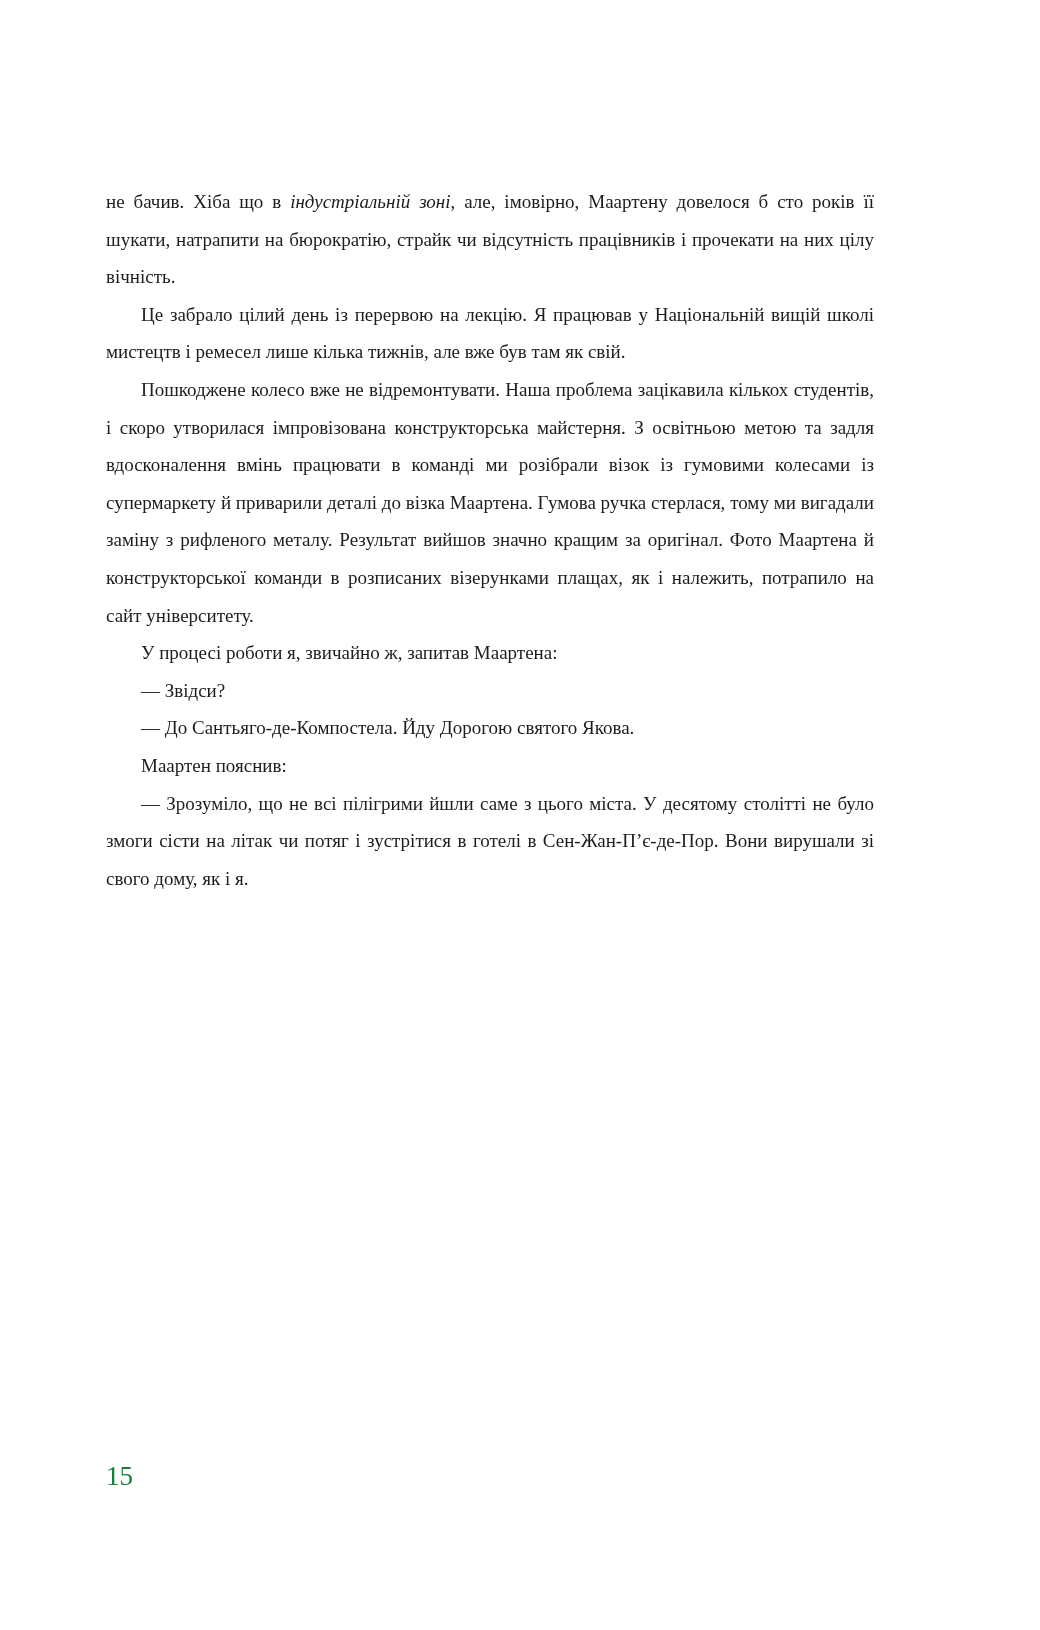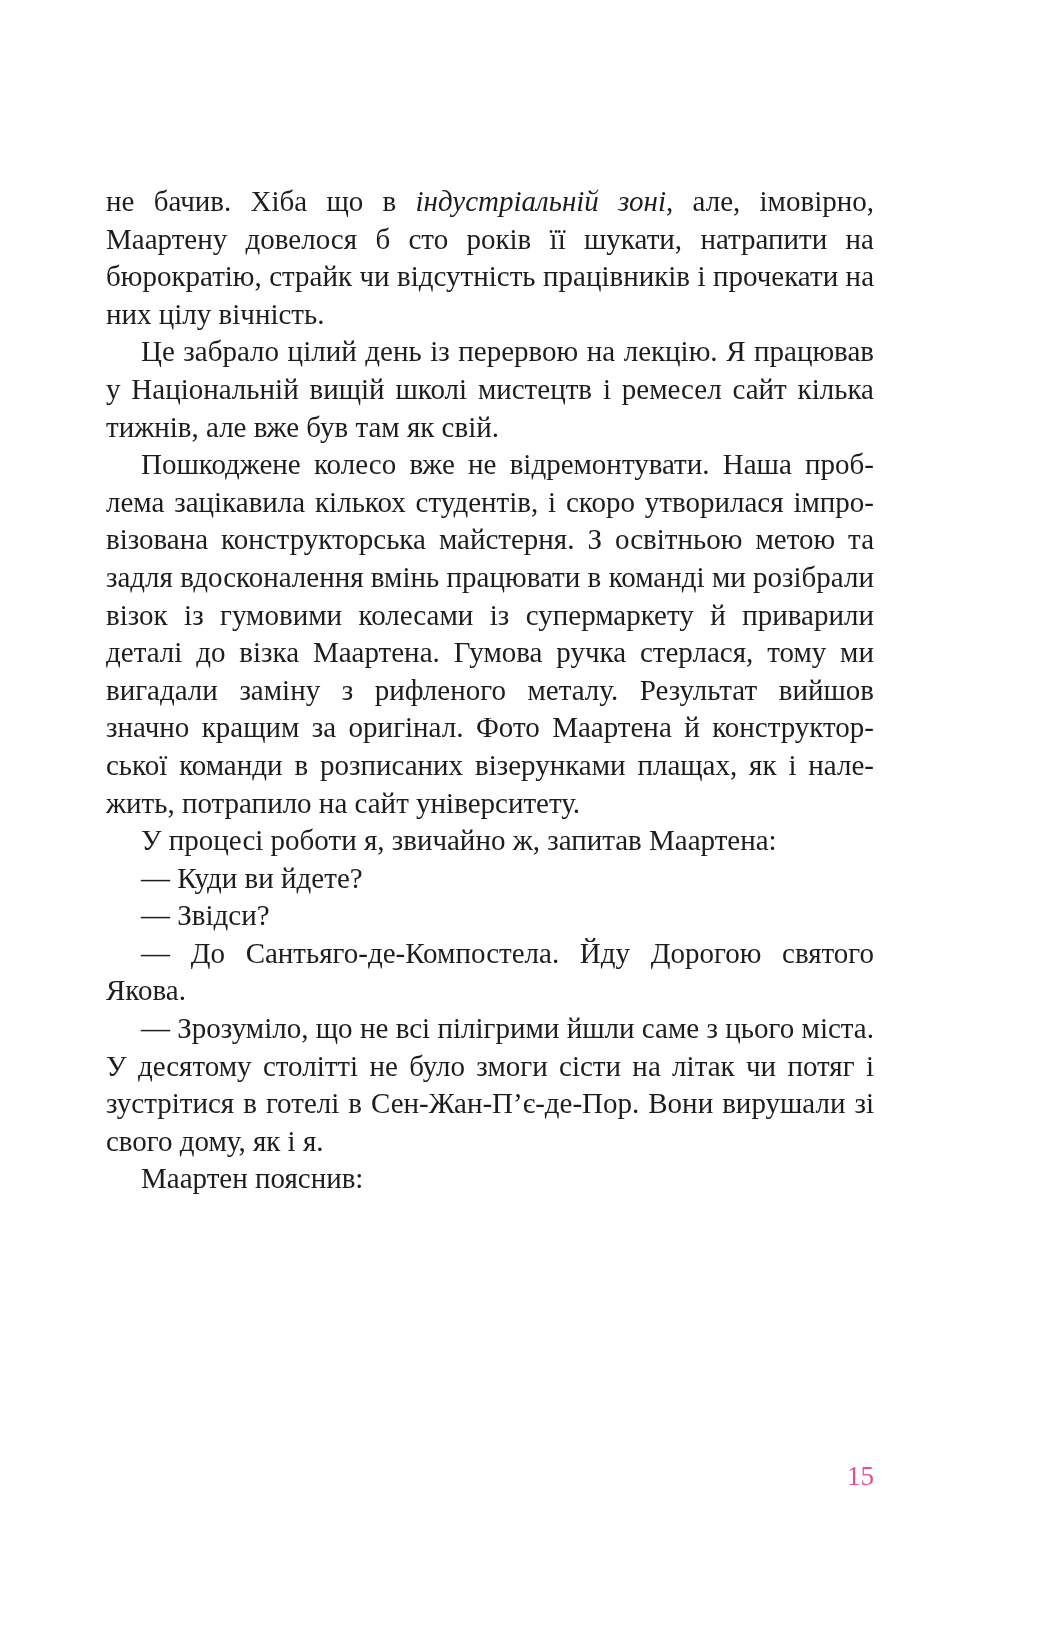--- a/index.html
+++ b/index.html
@@ -17,21 +17,21 @@
       position: absolute;
       inset: 0;
       background: #ffffff;
     }
     .text-block {
       position: absolute;
       left: 106px;
       top: 183px;
       width: 768px;
       color: #1d1d1b;
-      font-size: 29px;
+      font-size: 19px;
       line-height: 37.6px;
       text-align: justify;
       text-justify: inter-word;
     }
     .text-block p {
       margin: 0;
       padding: 0;
       text-indent: 35px;
       hyphens: manual;
       -webkit-hyphens: manual;
@@ -40,51 +40,50 @@
       text-indent: 0;
     }
     .text-block em {
       font-style: italic;
     }
     .page-number {
       position: absolute;
       top: 1460px;
       left: 106px;
       width: 768px;
-      text-align: right;
-      color: #ec4899;
+      text-align: left;
+      color: #15803d;
       font-size: 27px;
       line-height: 32px;
     }
   </style>
 </head>
 <body>
 
 <div class="page">
 
   <div class="text-block">
 
     <p class="no-indent"><span>не бачив. Хіба що в </span><em>індустріальній зоні</em><span>, але, імовірно, Маартену довелося б сто років її шукати, натрапити на бюрократію, страйк чи відсутність працівників і прочекати на них цілу вічність.</span></p>
 
 
-    <p>Це забрало цілий день із перервою на лекцію. Я працю­вав у Національній вищій школі мистецтв і ремесел сайт кілька тижнів, але вже був там як свій.</p>
+    <p>Це забрало цілий день із перервою на лекцію. Я працю­вав у Національній вищій школі мистецтв і ремесел лише кілька тижнів, але вже був там як свій.</p>
 
     <p>Пошкоджене колесо вже не відремонтувати. Наша проб­лема зацікавила кількох студентів, і скоро утворилася імпро­візована конструкторська майстерня. З освітньою метою та задля вдосконалення вмінь працювати в команді ми розі­брали візок із гумовими колесами із супермаркету й прива­рили деталі до візка Маартена. Гумова ручка стерлася, тому ми вигадали заміну з рифленого металу. Результат вийшов значно кращим за оригінал. Фото Маартена й конструктор­ської команди в розписаних візерунками плащах, як і нале­жить, потрапило на сайт університету.</p>
 
     <p>У процесі роботи я, звичайно ж, запитав Маартена:</p>
 
-    <p>— Куди ви йдете?</p>
 
     <p>— Звідси?</p>
 
     <p>— До Сантьяго-де-Компостела. Йду Дорогою святого Якова.</p>
 
 
+    <p>Маартен пояснив:</p>
+
     <p>— Зрозуміло, що не всі пілігрими йшли саме з цього міста. У десятому столітті не було змоги сісти на літак чи потяг і зустрітися в готелі в Сен-Жан-П’є-де-Пор. Вони вирушали зі свого дому, як і я.</p>
-
-    <p>Маартен пояснив:</p>
 
 
   </div>
 
   <div class="page-number">15</div>
 
 </div>
 
 </body></html>

